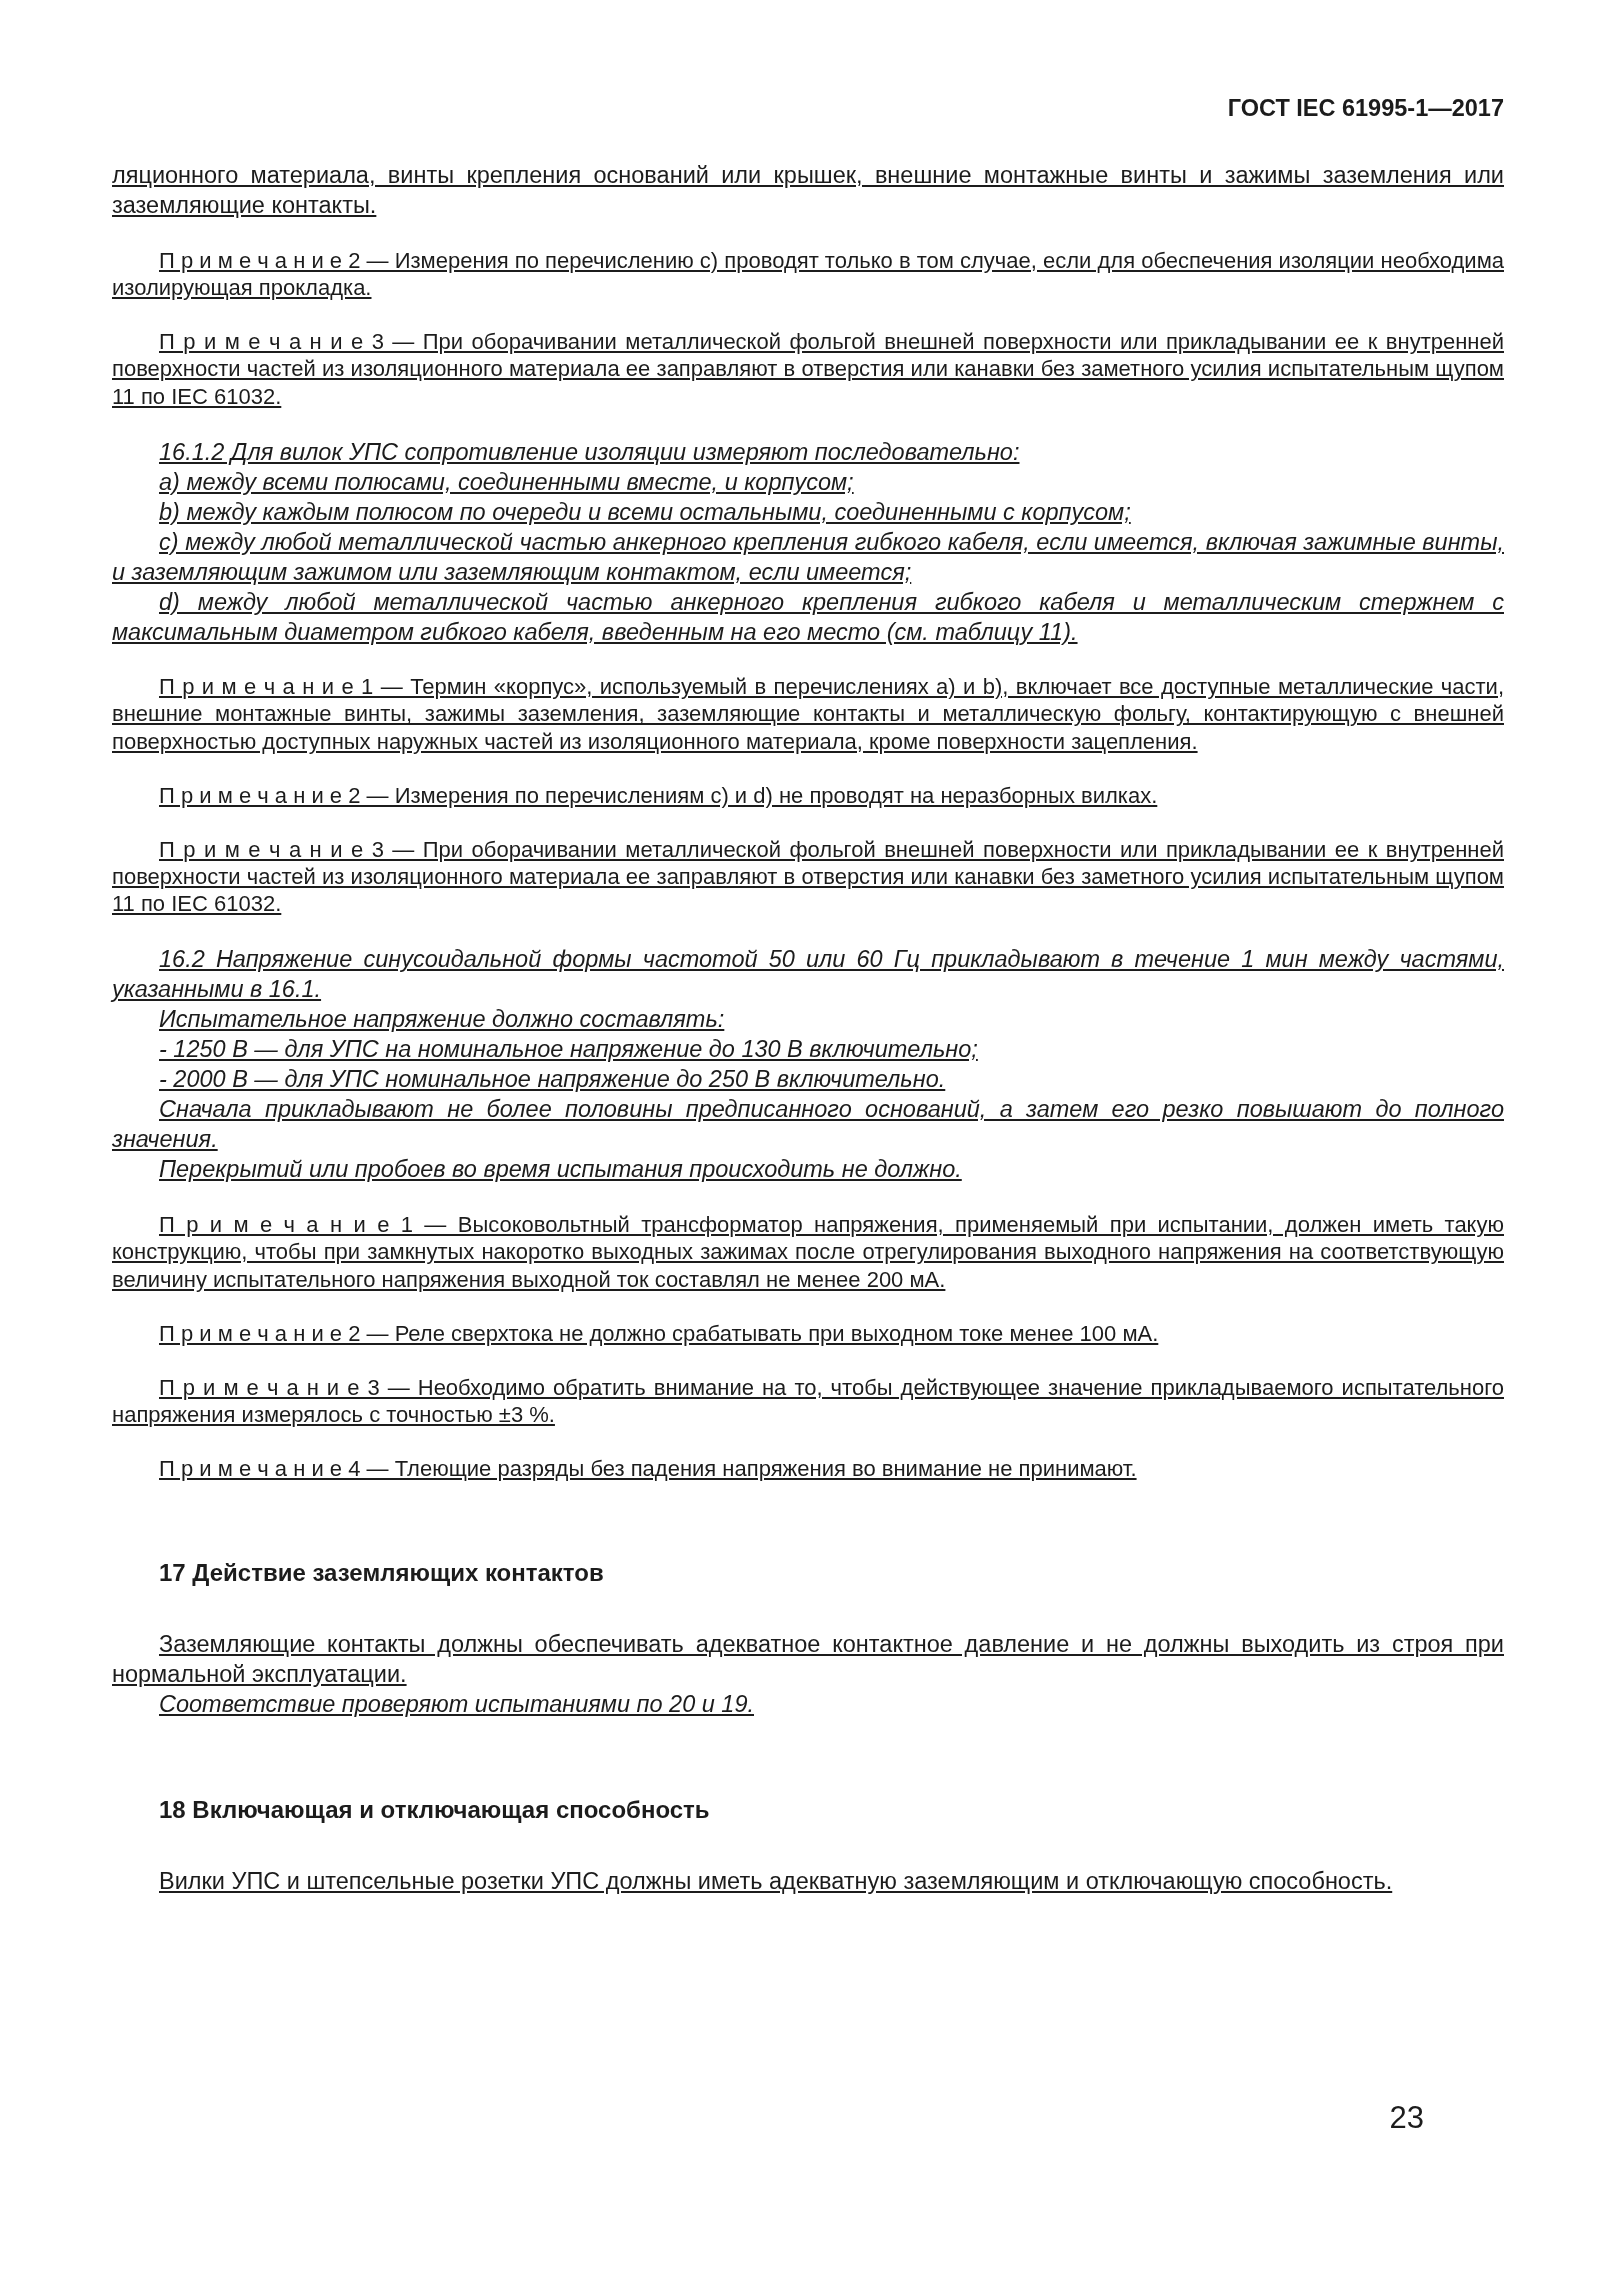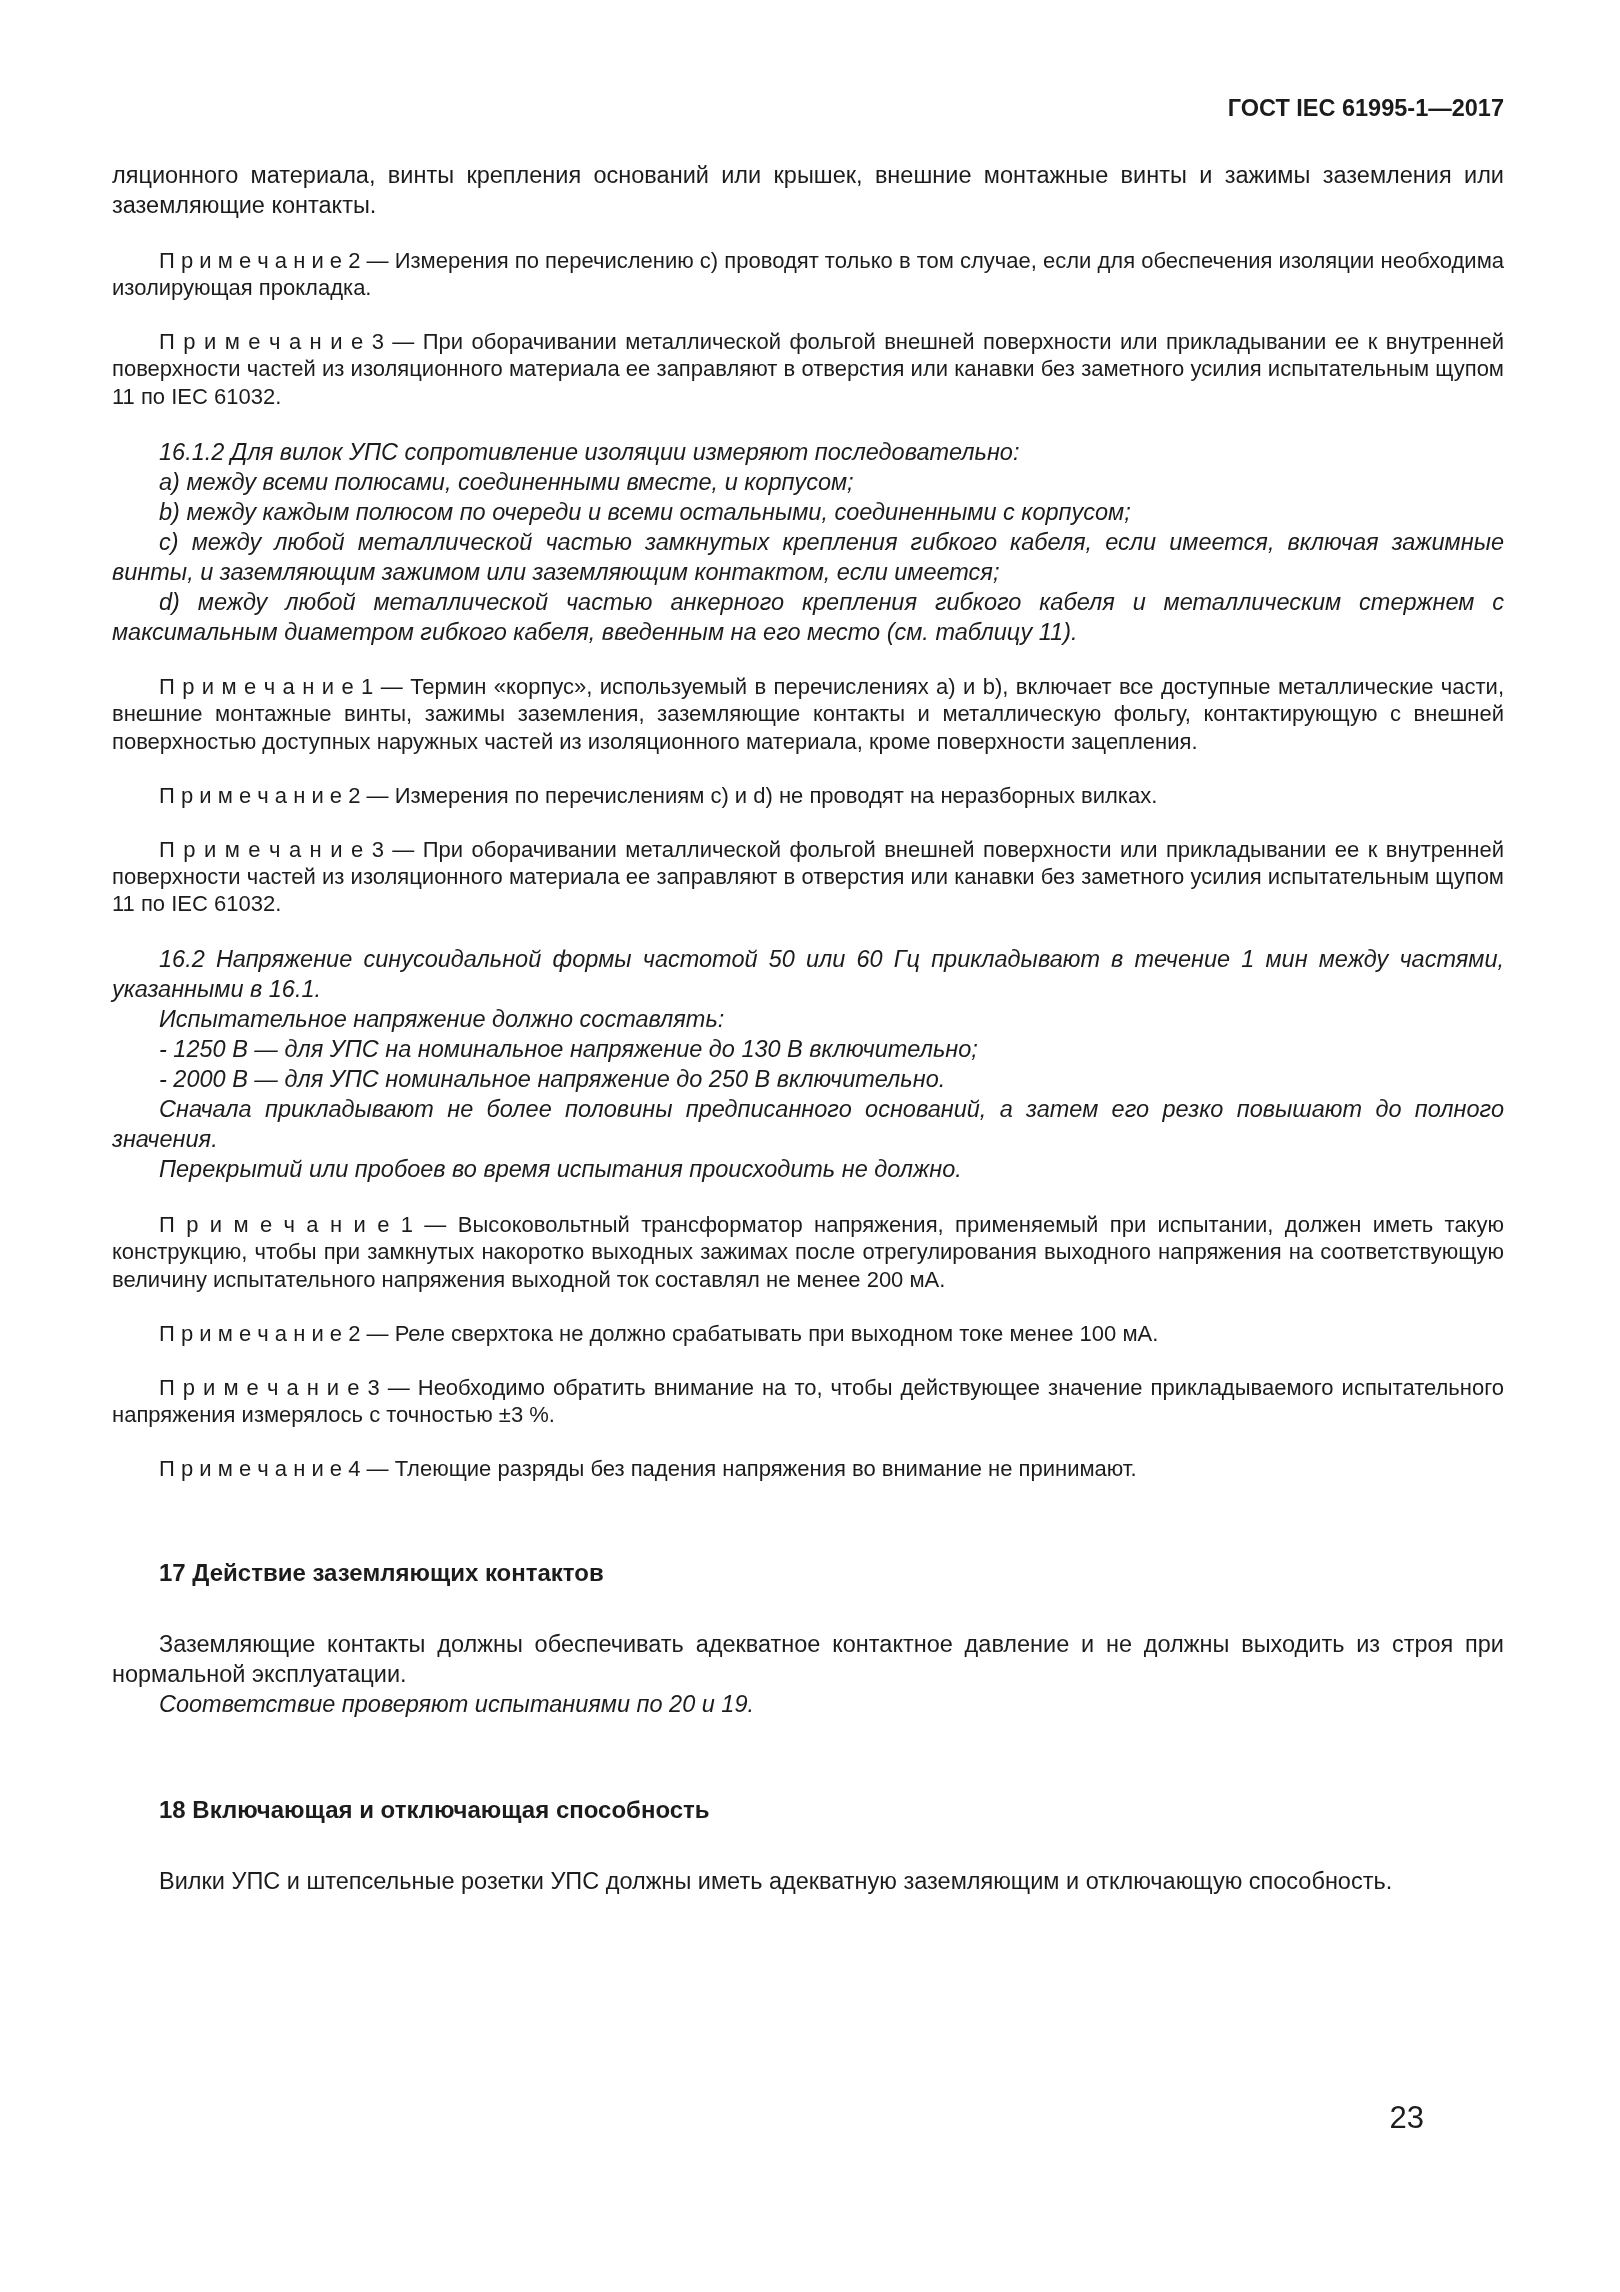--- a/index.html
+++ b/index.html
@@ -19,21 +19,21 @@
     top: 94px;
     width: 1392px;
   }
   .doc-header {
     text-align: right;
     font-weight: 700;
     font-size: 23.5px;
     line-height: 29px;
     margin-bottom: 37px;
   }
-  p { text-align: justify; }
+  p { text-align: justify; text-decoration: underline; }
   .body {
     font-size: 23.5px;
     line-height: 30px;
   }
   .it {
     font-size: 23.5px;
     line-height: 30px;
     font-style: italic;
   }
   .note {
@@ -68,21 +68,21 @@
     <div class="doc-header">ГОСТ IEC 61995-1—2017</div>
 
     <p class="body">ляционного материала, винты крепления оснований или крышек, внешние монтажные винты и зажимы заземления или заземляющие контакты.</p>
 
     <p class="note ind">П р и м е ч а н и е  2 — Измерения по перечислению c) проводят только в том случае, если для обеспечения изоляции необходима изолирующая прокладка.</p>
     <p class="note ind">П р и м е ч а н и е  3 — При оборачивании металлической фольгой внешней поверхности или прикладывании ее к внутренней поверхности частей из изоляционного материала ее заправляют в отверстия или канавки без заметного усилия испытательным щупом 11 по IEC 61032.</p>
 
     <p class="it ind mt">16.1.2 Для вилок УПС сопротивление изоляции измеряют последовательно:</p>
     <p class="it ind">a) между всеми полюсами, соединенными вместе, и корпусом;</p>
     <p class="it ind">b) между каждым полюсом по очереди и всеми остальными, соединенными с корпусом;</p>
-    <p class="it ind">c) между любой металлической частью замкнутых крепления гибкого кабеля, если имеется, включая зажимные винты, и заземляющим зажимом или заземляющим контактом, если имеется;</p>
+    <p class="it ind">c) между любой металлической частью анкерного крепления гибкого кабеля, если имеется, включая зажимные винты, и заземляющим зажимом или заземляющим контактом, если имеется;</p>
     <p class="it ind">d) между любой металлической частью анкерного крепления гибкого кабеля и металлическим стержнем с максимальным диаметром гибкого кабеля, введенным на его место (см. таблицу 11).</p>
 
     <p class="note ind">П р и м е ч а н и е  1 — Термин «корпус», используемый в перечислениях a) и b), включает все доступные металлические части, внешние монтажные винты, зажимы заземления, заземляющие контакты и металлическую фольгу, контактирующую с внешней поверхностью доступных наружных частей из изоляционного материала, кроме поверхности зацепления.</p>
     <p class="note ind">П р и м е ч а н и е  2 — Измерения по перечислениям c) и d) не проводят на неразборных вилках.</p>
     <p class="note ind">П р и м е ч а н и е  3 — При оборачивании металлической фольгой внешней поверхности или прикладывании ее к внутренней поверхности частей из изоляционного материала ее заправляют в отверстия или канавки без заметного усилия испытательным щупом 11 по IEC 61032.</p>
 
     <p class="it ind mt">16.2 Напряжение синусоидальной формы частотой 50 или 60 Гц прикладывают в течение 1 мин между частями, указанными в 16.1.</p>
     <p class="it ind">Испытательное напряжение должно составлять:</p>
     <p class="it ind">- 1250 В — для УПС на номинальное напряжение до 130 В включительно;</p>
     <p class="it ind">- 2000 В — для УПС номинальное напряжение до 250 В включительно.</p>

